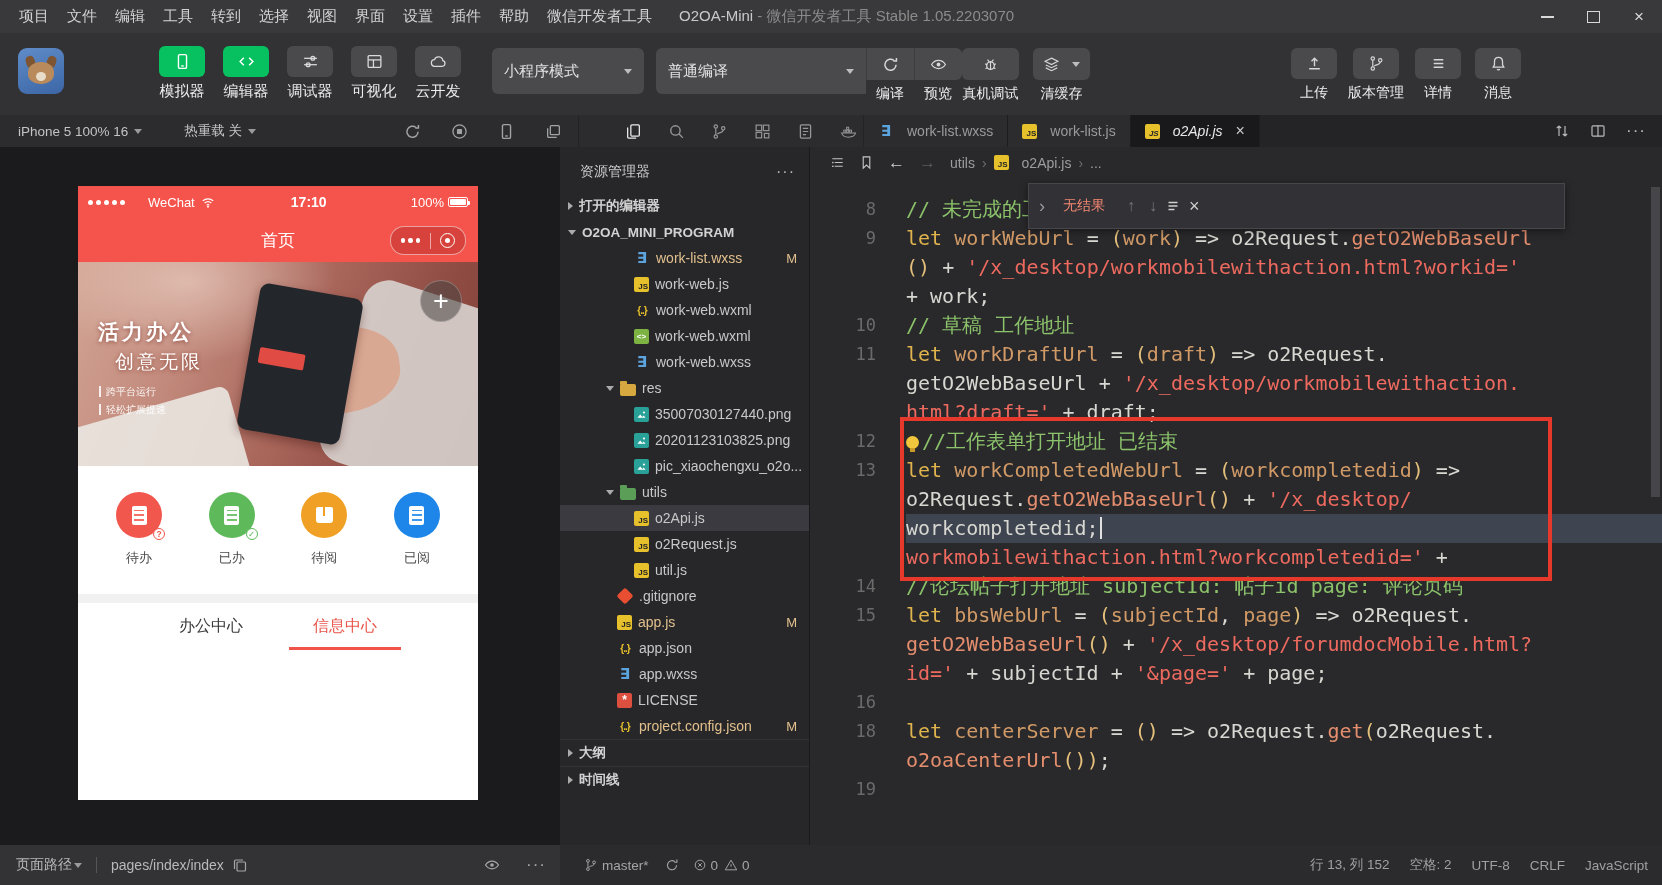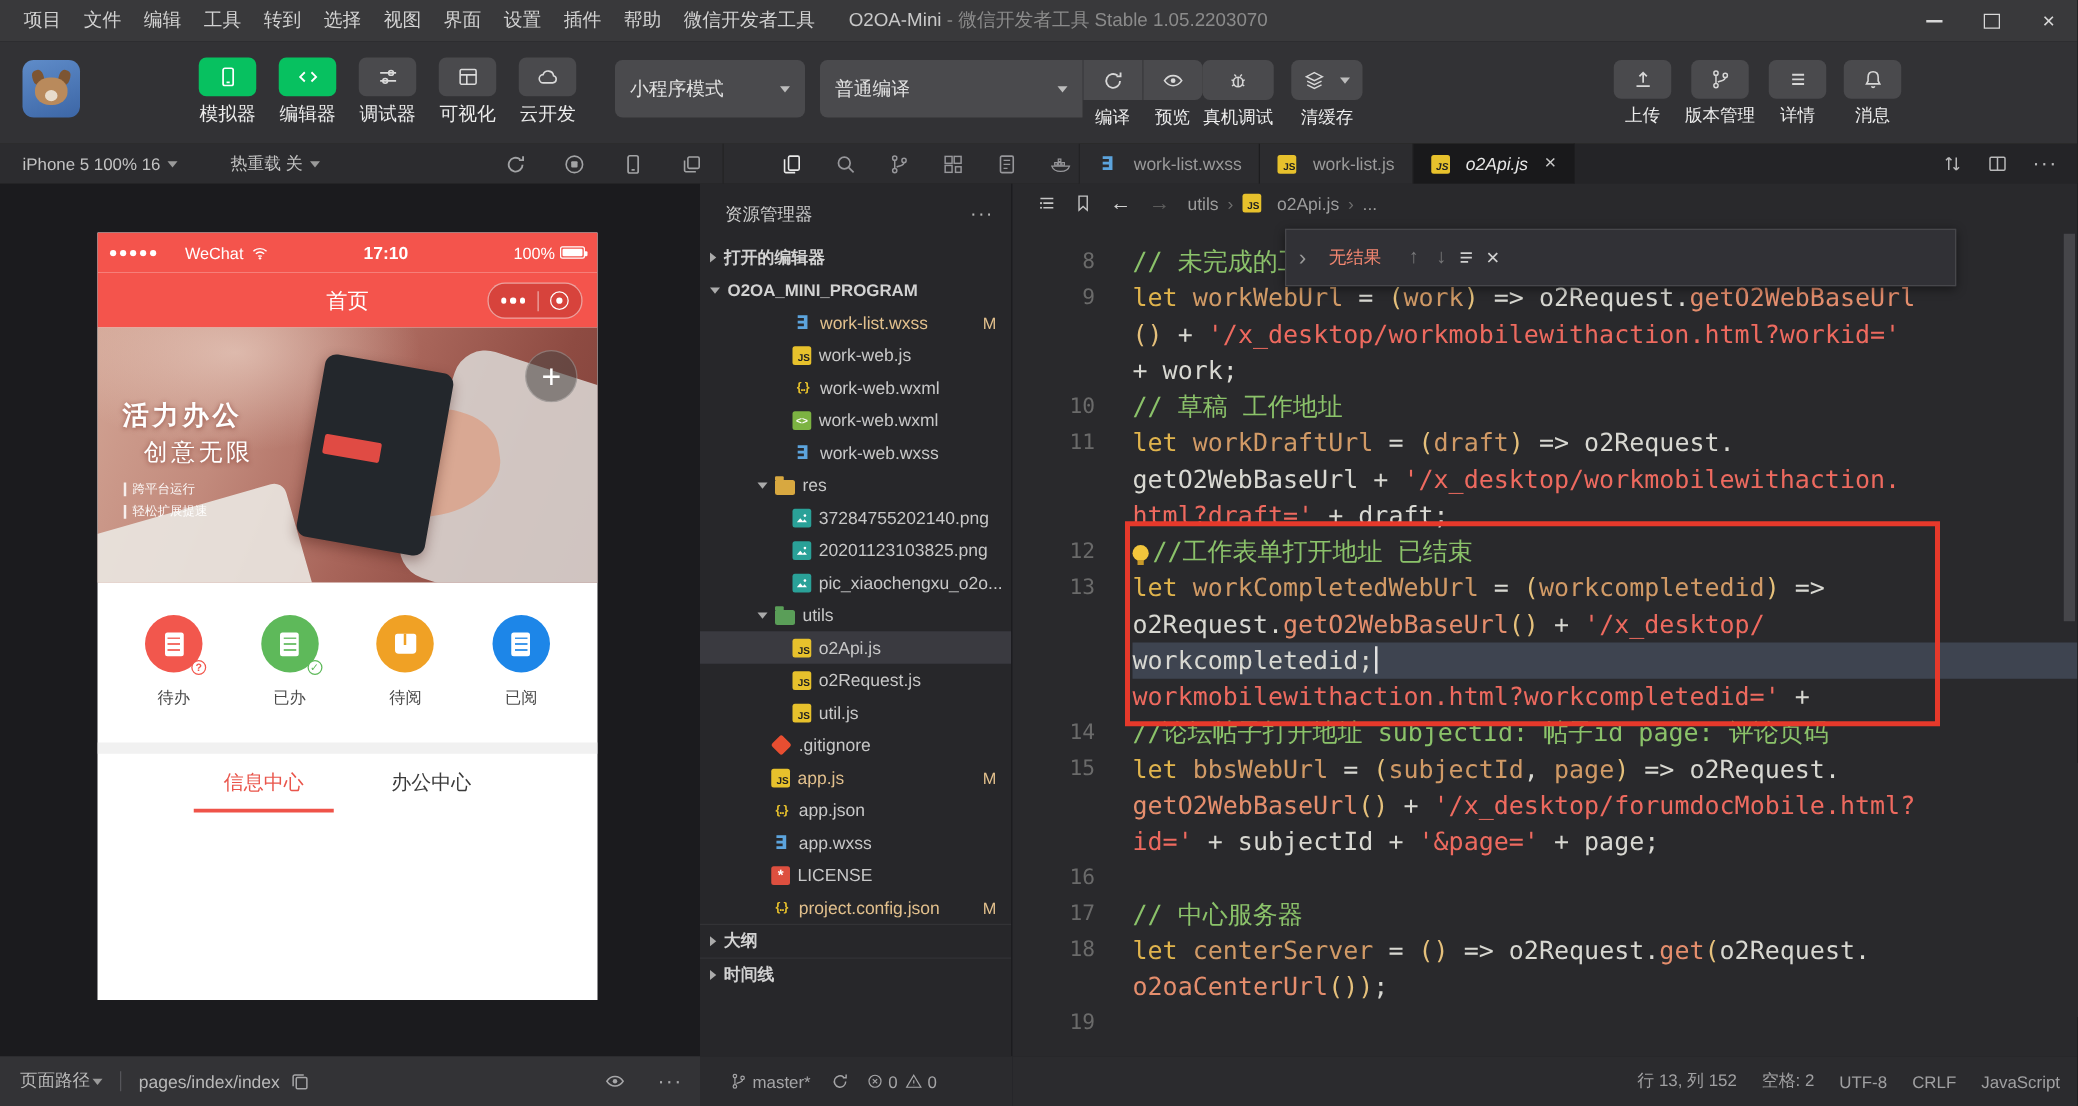--- a/index.html
+++ b/index.html
@@ -615,22 +615,22 @@
           </div>
           <div class="sc" style="--c: #1d86e8;">
             <div class="sc-circle">
               <i class="g-page"></i>
             </div>
             <div class="sc-label">已阅</div>
           </div>
         </div>
       <div class="p-divider"></div>
       <div class="p-tabs">
+          <div class="p-tab">办公中心</div>
           <div class="p-tab active">信息中心</div>
-          <div class="p-tab">办公中心</div>
         </div>
     </div>
   </div>
 
   <div class="expl">
     <div class="expl-header">
       <span class="expl-title">资源管理器</span>
       <span class="expl-more">···</span>
     </div>
     <div class="tree">
@@ -674,21 +674,21 @@
           <span class="tlab">res</span>
         </div>
         <div class="trow" style="padding-left: 63px;">
           <i style="width: 11px; flex: 0 0 auto;"></i>
           <span class="fi fi-image">
             <svg viewBox="0 0 16 16">
               <path d="M3 12l3.4-4 2.6 3 1.6-1.8L13 12z" fill="#fff"></path>
               <circle cx="11" cy="5.5" r="1.3" fill="#fff"></circle>
             </svg>
           </span>
-          <span class="tlab">37284755202140.png</span>
+          <span class="tlab">35007030127440.png</span>
         </div>
         <div class="trow" style="padding-left: 63px;">
           <i style="width: 11px; flex: 0 0 auto;"></i>
           <span class="fi fi-image">
             <svg viewBox="0 0 16 16">
               <path d="M3 12l3.4-4 2.6 3 1.6-1.8L13 12z" fill="#fff"></path>
               <circle cx="11" cy="5.5" r="1.3" fill="#fff"></circle>
             </svg>
           </span>
           <span class="tlab">20201123103825.png</span>
@@ -857,24 +857,20 @@
           <div class="gutter"></div>
           <div class="ctext"><span class="tok-fn">getO2WebBaseUrl</span><span class="tok-pr">()</span><span class="tok-pl"> + </span><span class="tok-str">'/x_desktop/forumdocMobile.html?</span></div>
         </div>
         <div class="code-row">
           <div class="gutter"></div>
           <div class="ctext"><span class="tok-str">id='</span><span class="tok-pl"> + subjectId + </span><span class="tok-str">'&amp;page='</span><span class="tok-pl"> + page;</span></div>
         </div>
         <div class="code-row">
           <div class="gutter">16</div>
           <div class="ctext"></div>
-        </div>
-        <div class="code-row">
-          <div class="gutter">17</div>
-          <div class="ctext"><span class="tok-cm">// 中心服务器</span></div>
         </div>
         <div class="code-row">
           <div class="gutter">18</div>
           <div class="ctext"><span class="tok-kw">let </span><span class="tok-id">centerServer</span><span class="tok-pl"> = </span><span class="tok-pr">()</span><span class="tok-pl"> =&gt; o2Request.</span><span class="tok-fn">get</span><span class="tok-pr">(</span><span class="tok-pl">o2Request.</span></div>
         </div>
         <div class="code-row">
           <div class="gutter"></div>
           <div class="ctext"><span class="tok-fn">o2oaCenterUrl</span><span class="tok-pr">())</span><span class="tok-pl">;</span></div>
         </div>
         <div class="code-row">

